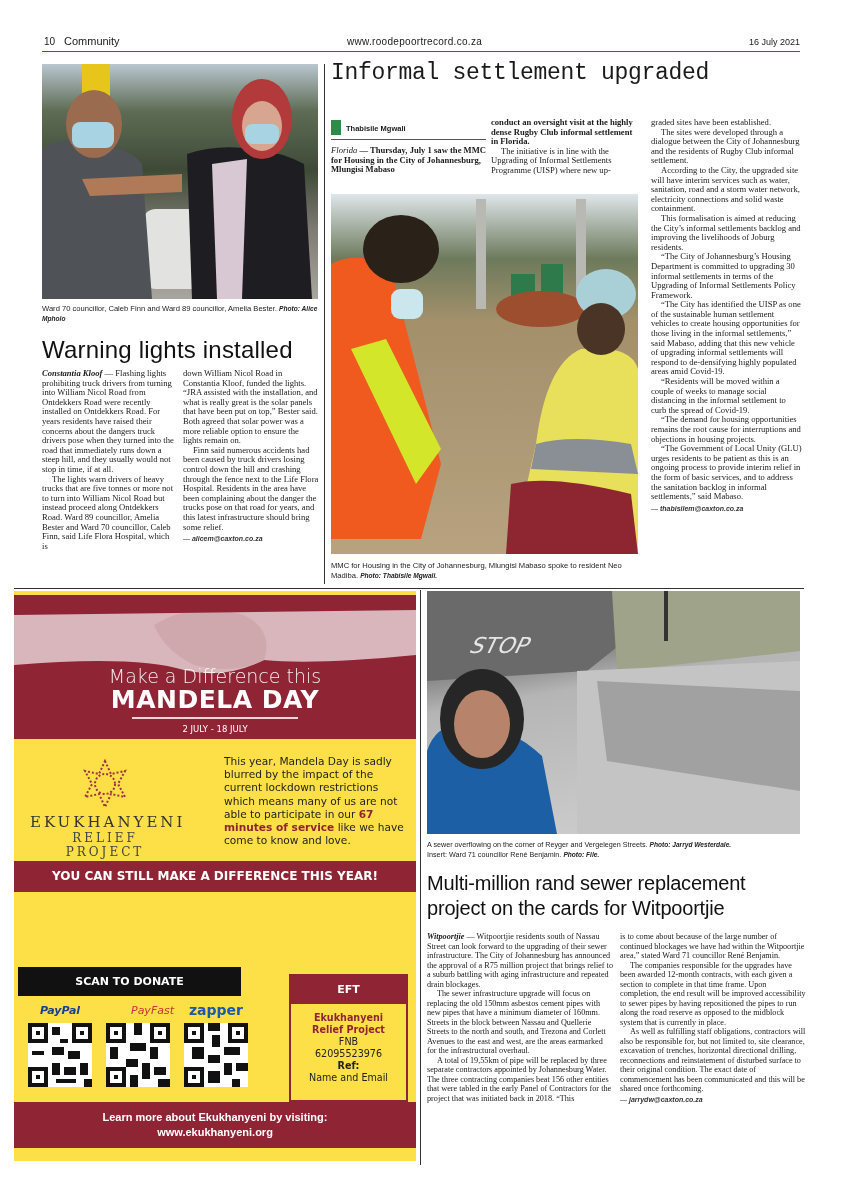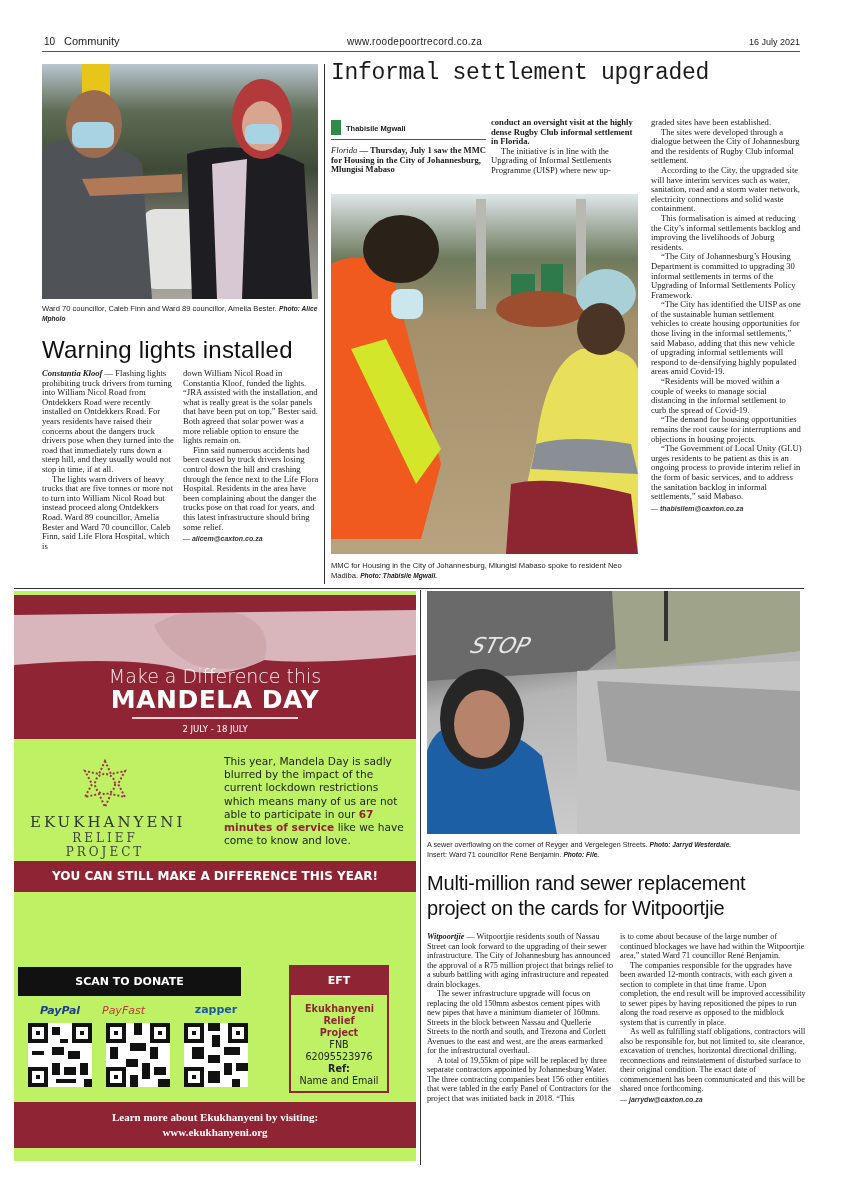--- a/index.html
+++ b/index.html
@@ -12,21 +12,21 @@
 .hdr .dt{position:absolute;right:0;top:3px;font-size:9px}
 .photo{overflow:hidden}
 .cap{font-family:"Liberation Sans",sans-serif;font-size:7.6px;line-height:10px;color:#222}
 .cap i{font-size:6.6px;font-weight:bold}
 .body{font-size:8.6px;line-height:9.6px;text-align:left;color:#1a1a1a}
 .body p{text-indent:10px}
 .body p.first{text-indent:0}
 .sig{font-family:"Liberation Sans",sans-serif;font-style:italic;font-size:7px;font-weight:bold;color:#333}
 .headline-sans{font-family:"Liberation Sans",sans-serif;font-weight:normal;color:#111}
 .vline{background:#333;width:1px}
-.ad{left:14px;top:591px;width:402px;height:570px;background:#bef264}
+.ad{left:14px;top:591px;width:402px;height:570px;background:#fde047}
 .maroon{background:#8f2435}
 .qr{width:64px;height:64px;background:#fff;position:relative}
 </style>
 </head>
 <body>
 
 <div class="abs hdr">
   <span class="pg">10</span>
   <span class="sec">Community</span>
   <span class="url">www.roodepoortrecord.co.za</span>
@@ -181,21 +181,21 @@
               <rect x="1" y="12" width="3" height="3"></rect>
             </g>
             <g fill="#111">
               <rect x="2" y="2" width="1" height="1"></rect>
               <rect x="13" y="2" width="1" height="1"></rect>
               <rect x="2" y="13" width="1" height="1"></rect>
             </g>
           </svg>
       </div>
     </div>
-    <div style="position:absolute;left:78px;top:0;width:72px;text-align:left">
+    <div style="position:absolute;left:78px;top:0;width:72px;text-align:right">
       <div style="font-family:'DejaVu Sans',sans-serif;font-style:italic;font-size:11px;color:#c8323c">PayFast</div>
       <div class="qr" style="margin:6px auto 0">
         <svg width="64" height="64" viewBox="0 0 16 16" shape-rendering="crispEdges">
             <rect width="16" height="16" fill="#fff"></rect>
             <g fill="#111">
               <rect x="0" y="0" width="5" height="5"></rect>
               <rect x="11" y="0" width="5" height="5"></rect>
               <rect x="0" y="11" width="5" height="5"></rect>
               <rect x="7" y="0" width="2" height="3"></rect>
               <rect x="6" y="5" width="4" height="2"></rect>
@@ -214,21 +214,21 @@
             </g>
             <g fill="#111">
               <rect x="2" y="2" width="1" height="1"></rect>
               <rect x="13" y="2" width="1" height="1"></rect>
               <rect x="2" y="13" width="1" height="1"></rect>
             </g>
           </svg>
       </div>
     </div>
     <div style="position:absolute;left:156px;top:0;width:72px;text-align:center">
-      <div style="font-family:'DejaVu Sans',sans-serif;font-weight:bold;font-size:11px;color:#1e58a8;line-height:12px">zapper</div>
+      <div style="font-family:'DejaVu Sans',sans-serif;font-weight:bold;font-size:14px;color:#1e58a8;line-height:12px">zapper</div>
       <div class="qr" style="margin:7px auto 0">
         <svg width="64" height="64" viewBox="0 0 16 16" shape-rendering="crispEdges">
             <rect width="16" height="16" fill="#fff"></rect>
             <g fill="#111">
               <rect x="0" y="0" width="5" height="5"></rect>
               <rect x="11" y="0" width="5" height="5"></rect>
               <rect x="0" y="11" width="5" height="5"></rect>
               <rect x="6" y="0" width="3" height="2"></rect>
               <rect x="7" y="3" width="2" height="3"></rect>
               <rect x="10" y="6" width="4" height="2"></rect>
@@ -247,32 +247,32 @@
             <g fill="#111">
               <rect x="2" y="2" width="1" height="1"></rect>
               <rect x="13" y="2" width="1" height="1"></rect>
               <rect x="2" y="13" width="1" height="1"></rect>
             </g>
           </svg>
       </div>
     </div>
   </div>
 
-  <div style="position:absolute;left:275px;top:374px;width:100px;height:128px;border:2px solid #8f2435">
+  <div style="position:absolute;left:275px;top:383px;width:119px;height:128px;border:2px solid #8f2435">
     <div class="maroon" style="height:28px;line-height:28px;text-align:center;color:#fff;font-family:'DejaVu Sans',sans-serif;font-weight:bold;font-size:11px">EFT</div>
     <div style="text-align:center;font-family:'DejaVu Sans',sans-serif;font-size:9.6px;line-height:12px;padding-top:8px;color:#222">
       <div style="color:#8f2435;font-weight:bold;padding:0 14px">Ekukhanyeni Relief Project</div>
       <div>FNB</div>
       <div>62095523976</div>
       <div style="font-weight:bold">Ref:</div>
       <div>Name and Email</div>
     </div>
   </div>
 
-  <div class="maroon" style="position:absolute;left:0;top:511px;width:402px;height:46px;text-align:center;color:#fff;font-family:Liberation Serif, serif;font-weight:bold;font-size:11px;line-height:15px;padding-top:8px">
+  <div class="maroon" style="position:absolute;left:0;top:511px;width:402px;height:46px;text-align:center;color:#fff;font-family:Liberation Sans, sans-serif;font-weight:bold;font-size:11px;line-height:15px;padding-top:8px">
     <div>Learn more about Ekukhanyeni by visiting:</div>
     <div>www.ekukhanyeni.org</div>
   </div>
 </div>
 
 <div class="abs photo" style="left:427px;top:591px;width:373px;height:243px;background:linear-gradient(170deg,#8c8c8c 0%,#6d6d6d 22%,#b5b5b5 40%,#d1d1d1 100%)">
   <svg width="373" height="243" viewBox="0 0 373 243">
     <path d="M0 0 L260 0 L160 80 L0 90 Z" fill="#6a6a6a"></path>
     <path d="M185 0 L373 0 L373 60 L190 80 Z" fill="#9ea38a"></path>
     <rect x="237" y="0" width="4" height="50" fill="#333"></rect>

